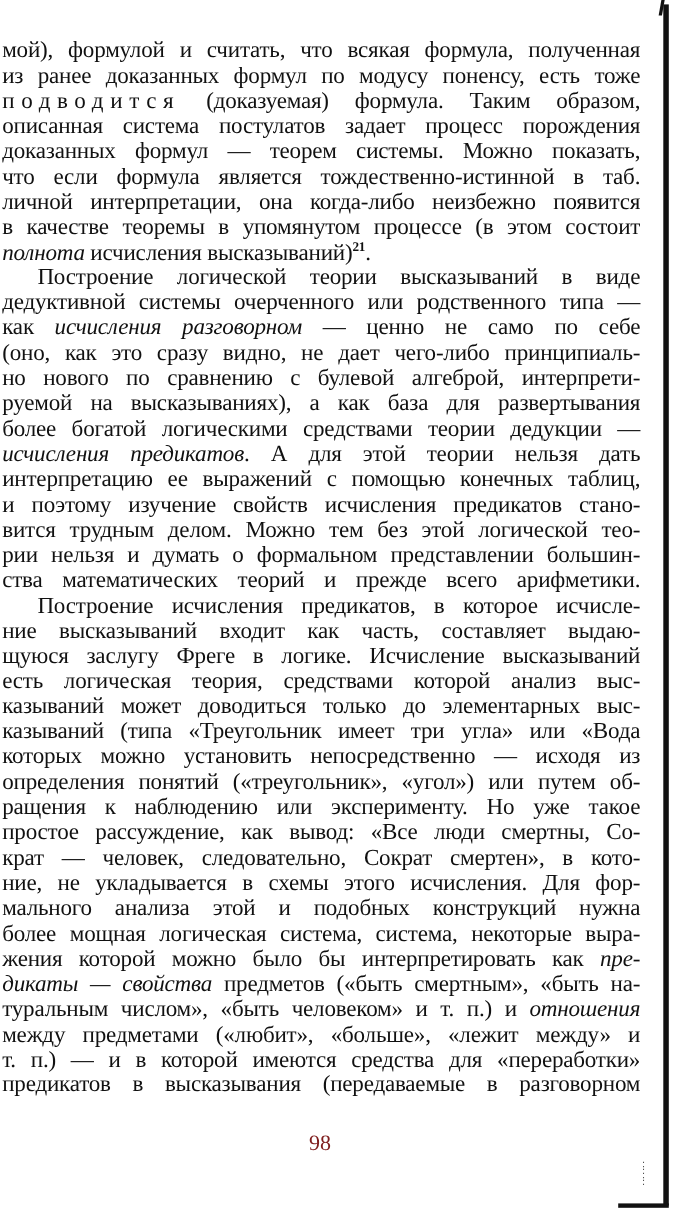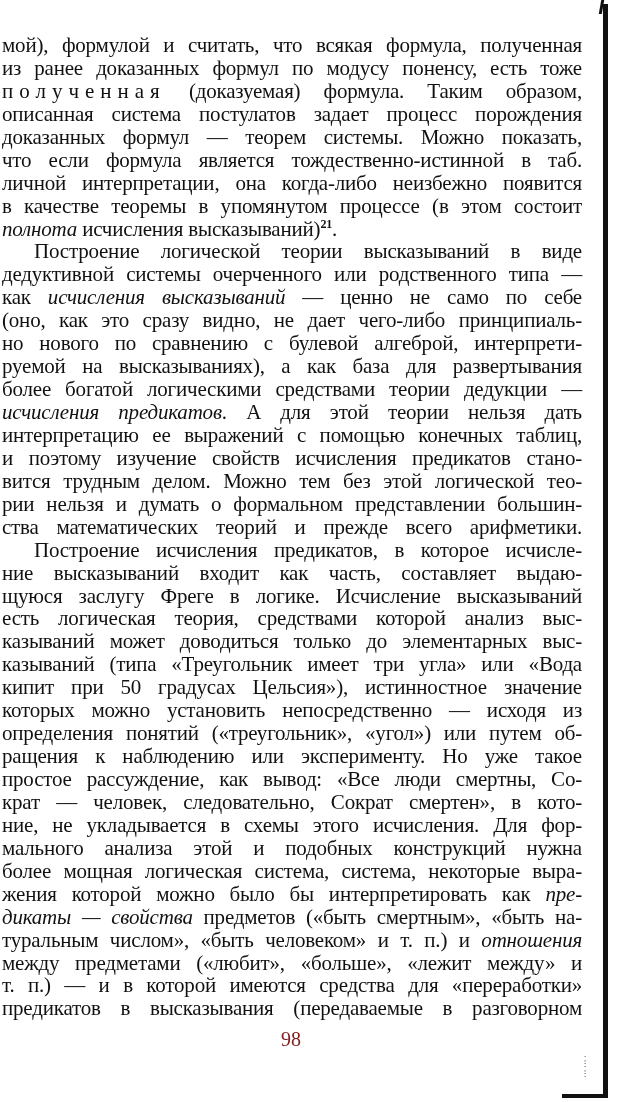--- a/index.html
+++ b/index.html
@@ -43,49 +43,48 @@
 <body>
 
 <div class="page">
   <div class="border-top-tick"></div>
   <div class="border-right"></div>
   <div class="border-bottom"></div>
 
   <div class="text-block">
     <span class="line">мой), формулой и считать, что всякая формула, полученная</span>
     <span class="line">из ранее доказанных формул по модусу поненсу, есть тоже</span>
-    <span class="line"><span class="spaced">полученная</span><span> (доказуемая) формула. Таким образом,</span></span>
+    <span class="line"><span class="spaced">подводится</span><span> (доказуемая) формула. Таким образом,</span></span>
     <span class="line">описанная система постулатов задает процесс порождения</span>
     <span class="line">доказанных формул — теорем системы. Можно показать,</span>
     <span class="line">что если формула является тождественно-истинной в таб.</span>
     <span class="line">личной интерпретации, она когда-либо неизбежно появится</span>
     <span class="line">в качестве теоремы в упомянутом процессе (в этом состоит</span>
     <span class="line last"><i>полнота</i><span> исчисления высказываний)</span><sup>21</sup><span>.</span></span>
 
     <span class="line indent">Построение логической теории высказываний в виде</span>
     <span class="line">дедуктивной системы очерченного или родственного типа —</span>
-    <span class="line"><span>как </span><i>исчисления высказываний</i><span> — ценно не само по себе</span></span>
+    <span class="line"><span>как </span><i>исчисления разговорном</i><span> — ценно не само по себе</span></span>
     <span class="line">(оно, как это сразу видно, не дает чего-либо принципиаль-</span>
     <span class="line">но нового по сравнению с булевой алгеброй, интерпрети-</span>
     <span class="line">руемой на высказываниях), а как база для развертывания</span>
     <span class="line">более богатой логическими средствами теории дедукции —</span>
     <span class="line"><i>исчисления предикатов</i><span>. А для этой теории нельзя дать</span></span>
     <span class="line">интерпретацию ее выражений с помощью конечных таблиц,</span>
     <span class="line">и поэтому изучение свойств исчисления предикатов стано-</span>
     <span class="line">вится трудным делом. Можно тем без этой логической тео-</span>
     <span class="line">рии нельзя и думать о формальном представлении большин-</span>
     <span class="line">ства математических теорий и прежде всего арифметики.</span>
 
     <span class="line indent">Построение исчисления предикатов, в которое исчисле-</span>
     <span class="line">ние высказываний входит как часть, составляет выдаю-</span>
     <span class="line">щуюся заслугу Фреге в логике. Исчисление высказываний</span>
     <span class="line">есть логическая теория, средствами которой анализ выс-</span>
     <span class="line">казываний может доводиться только до элементарных выс-</span>
     <span class="line">казываний (типа «Треугольник имеет три угла» или «Вода</span>
-    <span class="line">кипит при 50 градусах Цельсия»), истинностное значение</span>
     <span class="line">которых можно установить непосредственно — исходя из</span>
     <span class="line">определения понятий («треугольник», «угол») или путем об-</span>
     <span class="line">ращения к наблюдению или эксперименту. Но уже такое</span>
     <span class="line">простое рассуждение, как вывод: «Все люди смертны, Со-</span>
     <span class="line">крат — человек, следовательно, Сократ смертен», в кото-</span>
     <span class="line">ние, не укладывается в схемы этого исчисления. Для фор-</span>
     <span class="line">мального анализа этой и подобных конструкций нужна</span>
     <span class="line">более мощная логическая система, система, некоторые выра-</span>
     <span class="line"><span>жения которой можно было бы интерпретировать как </span><i>пре-</i></span>
     <span class="line"><i>дикаты — свойства</i><span> предметов («быть смертным», «быть на-</span></span>

